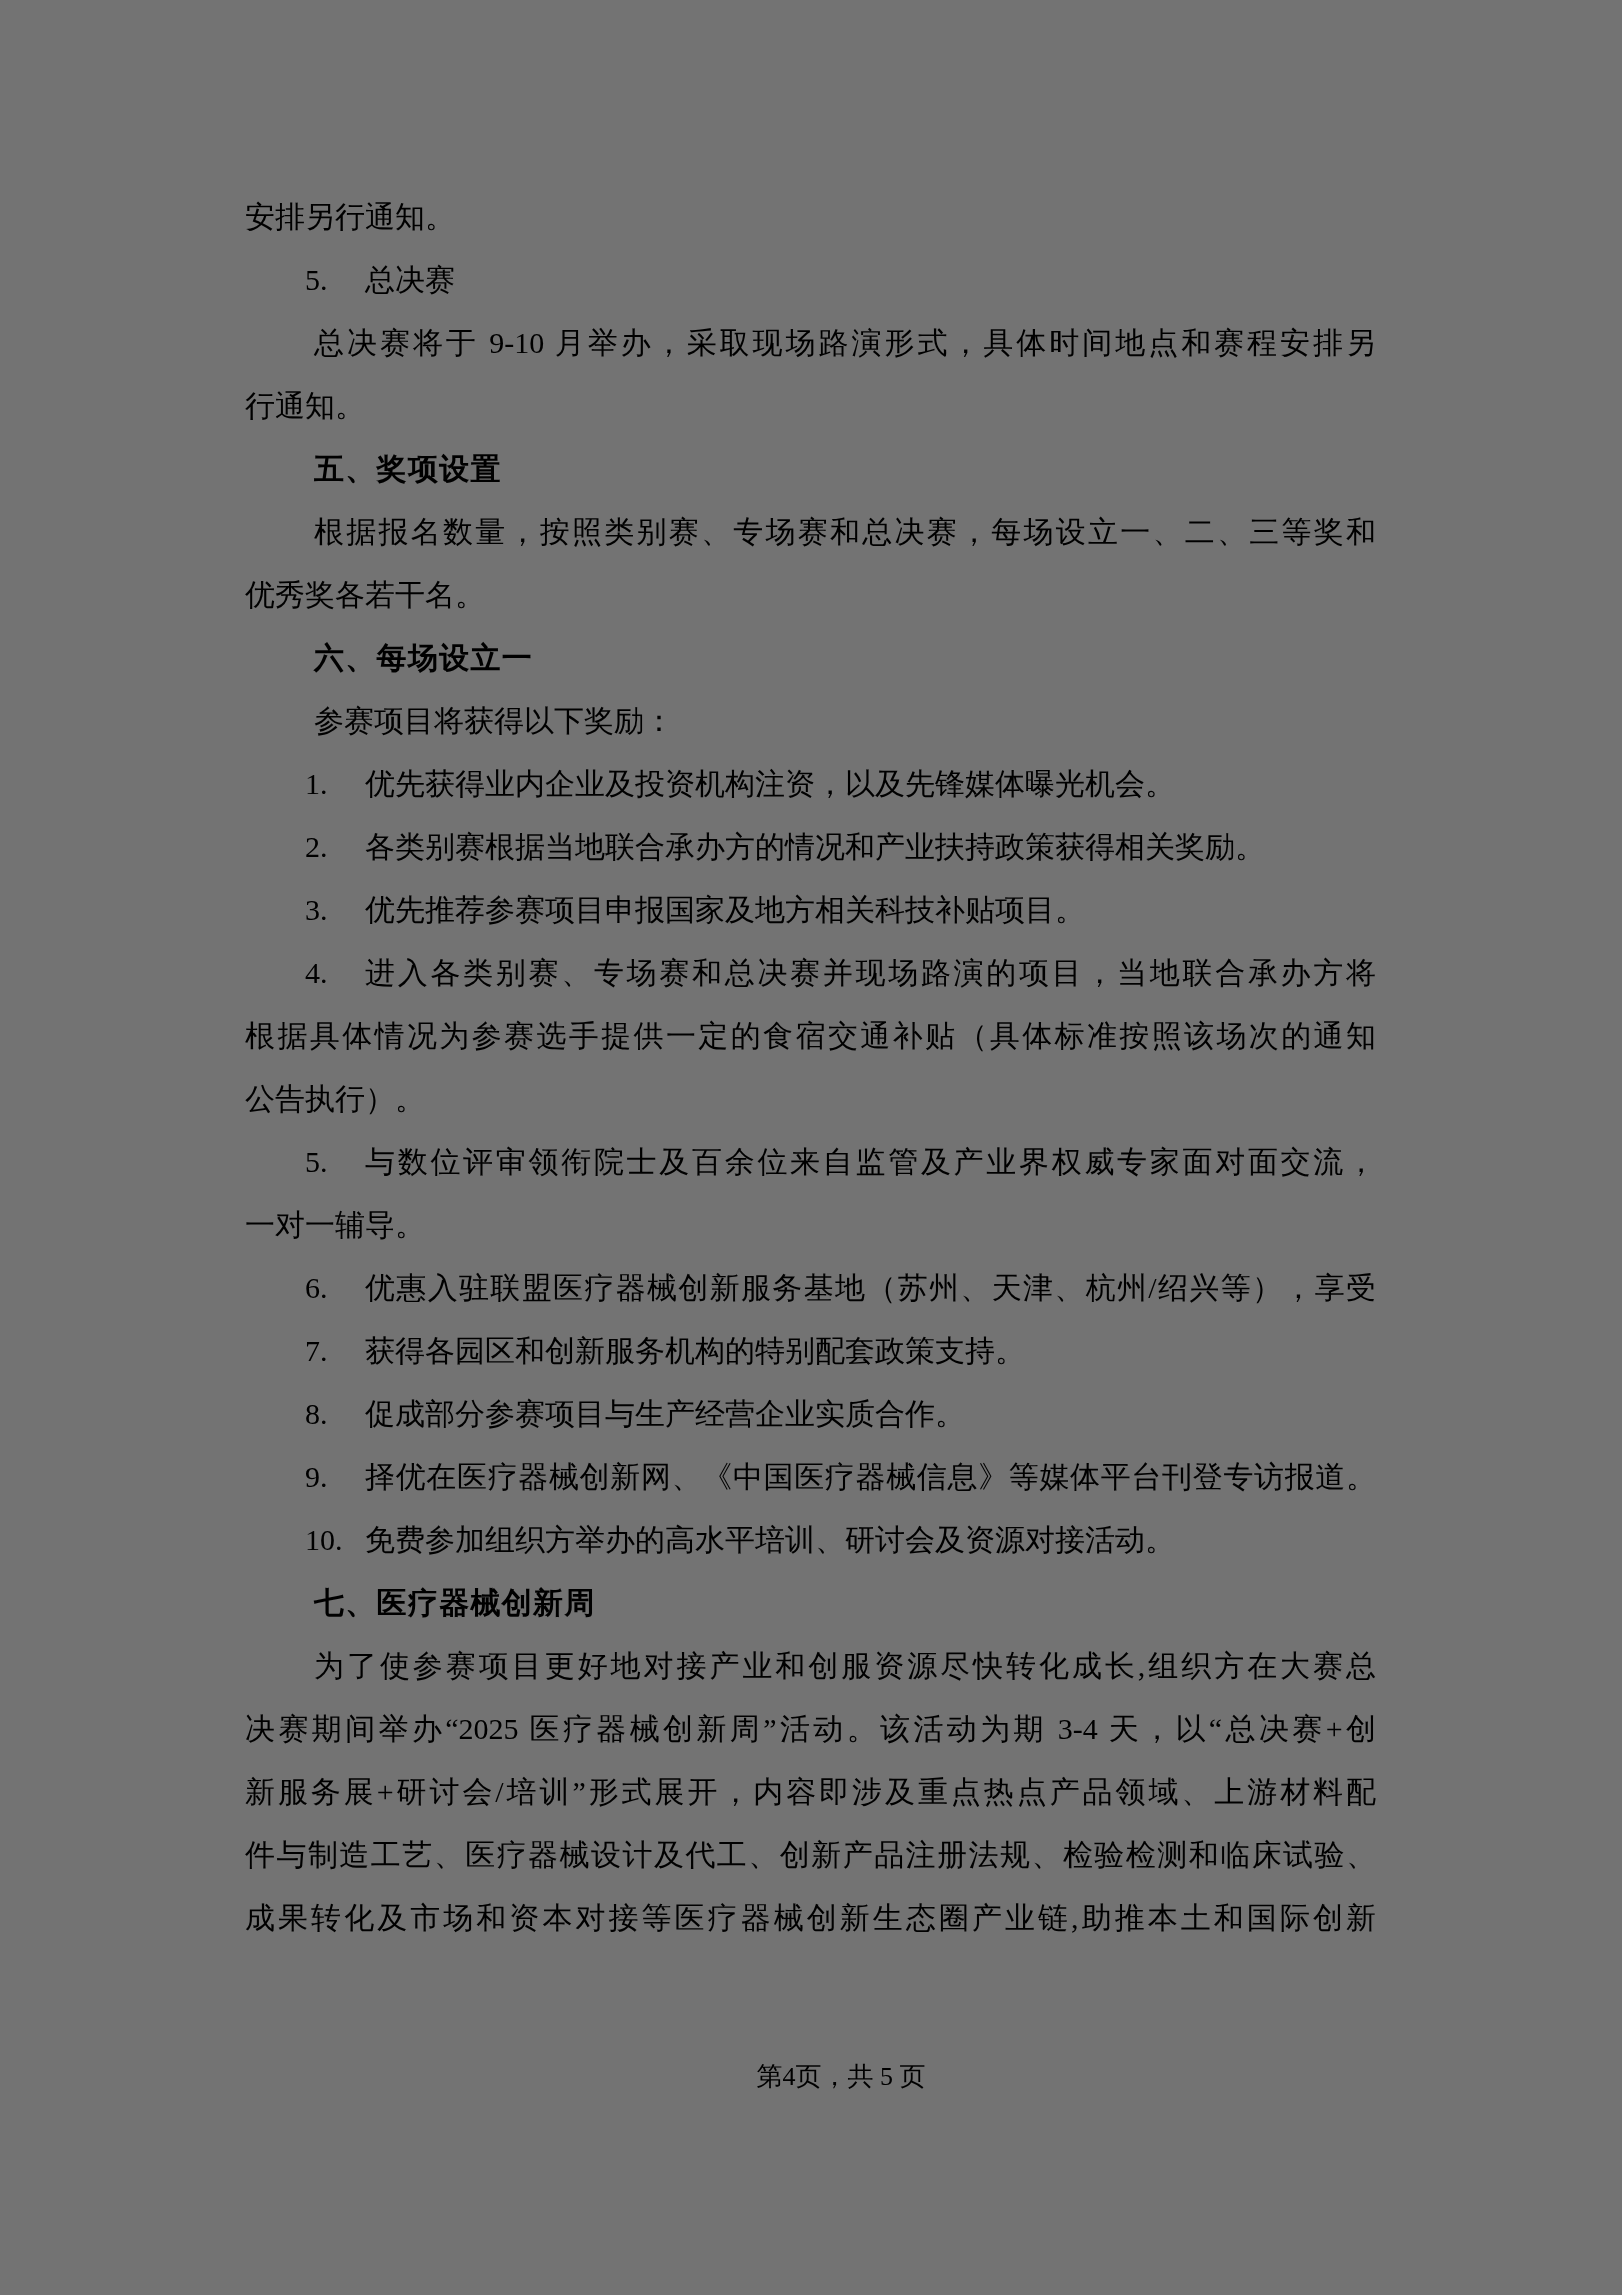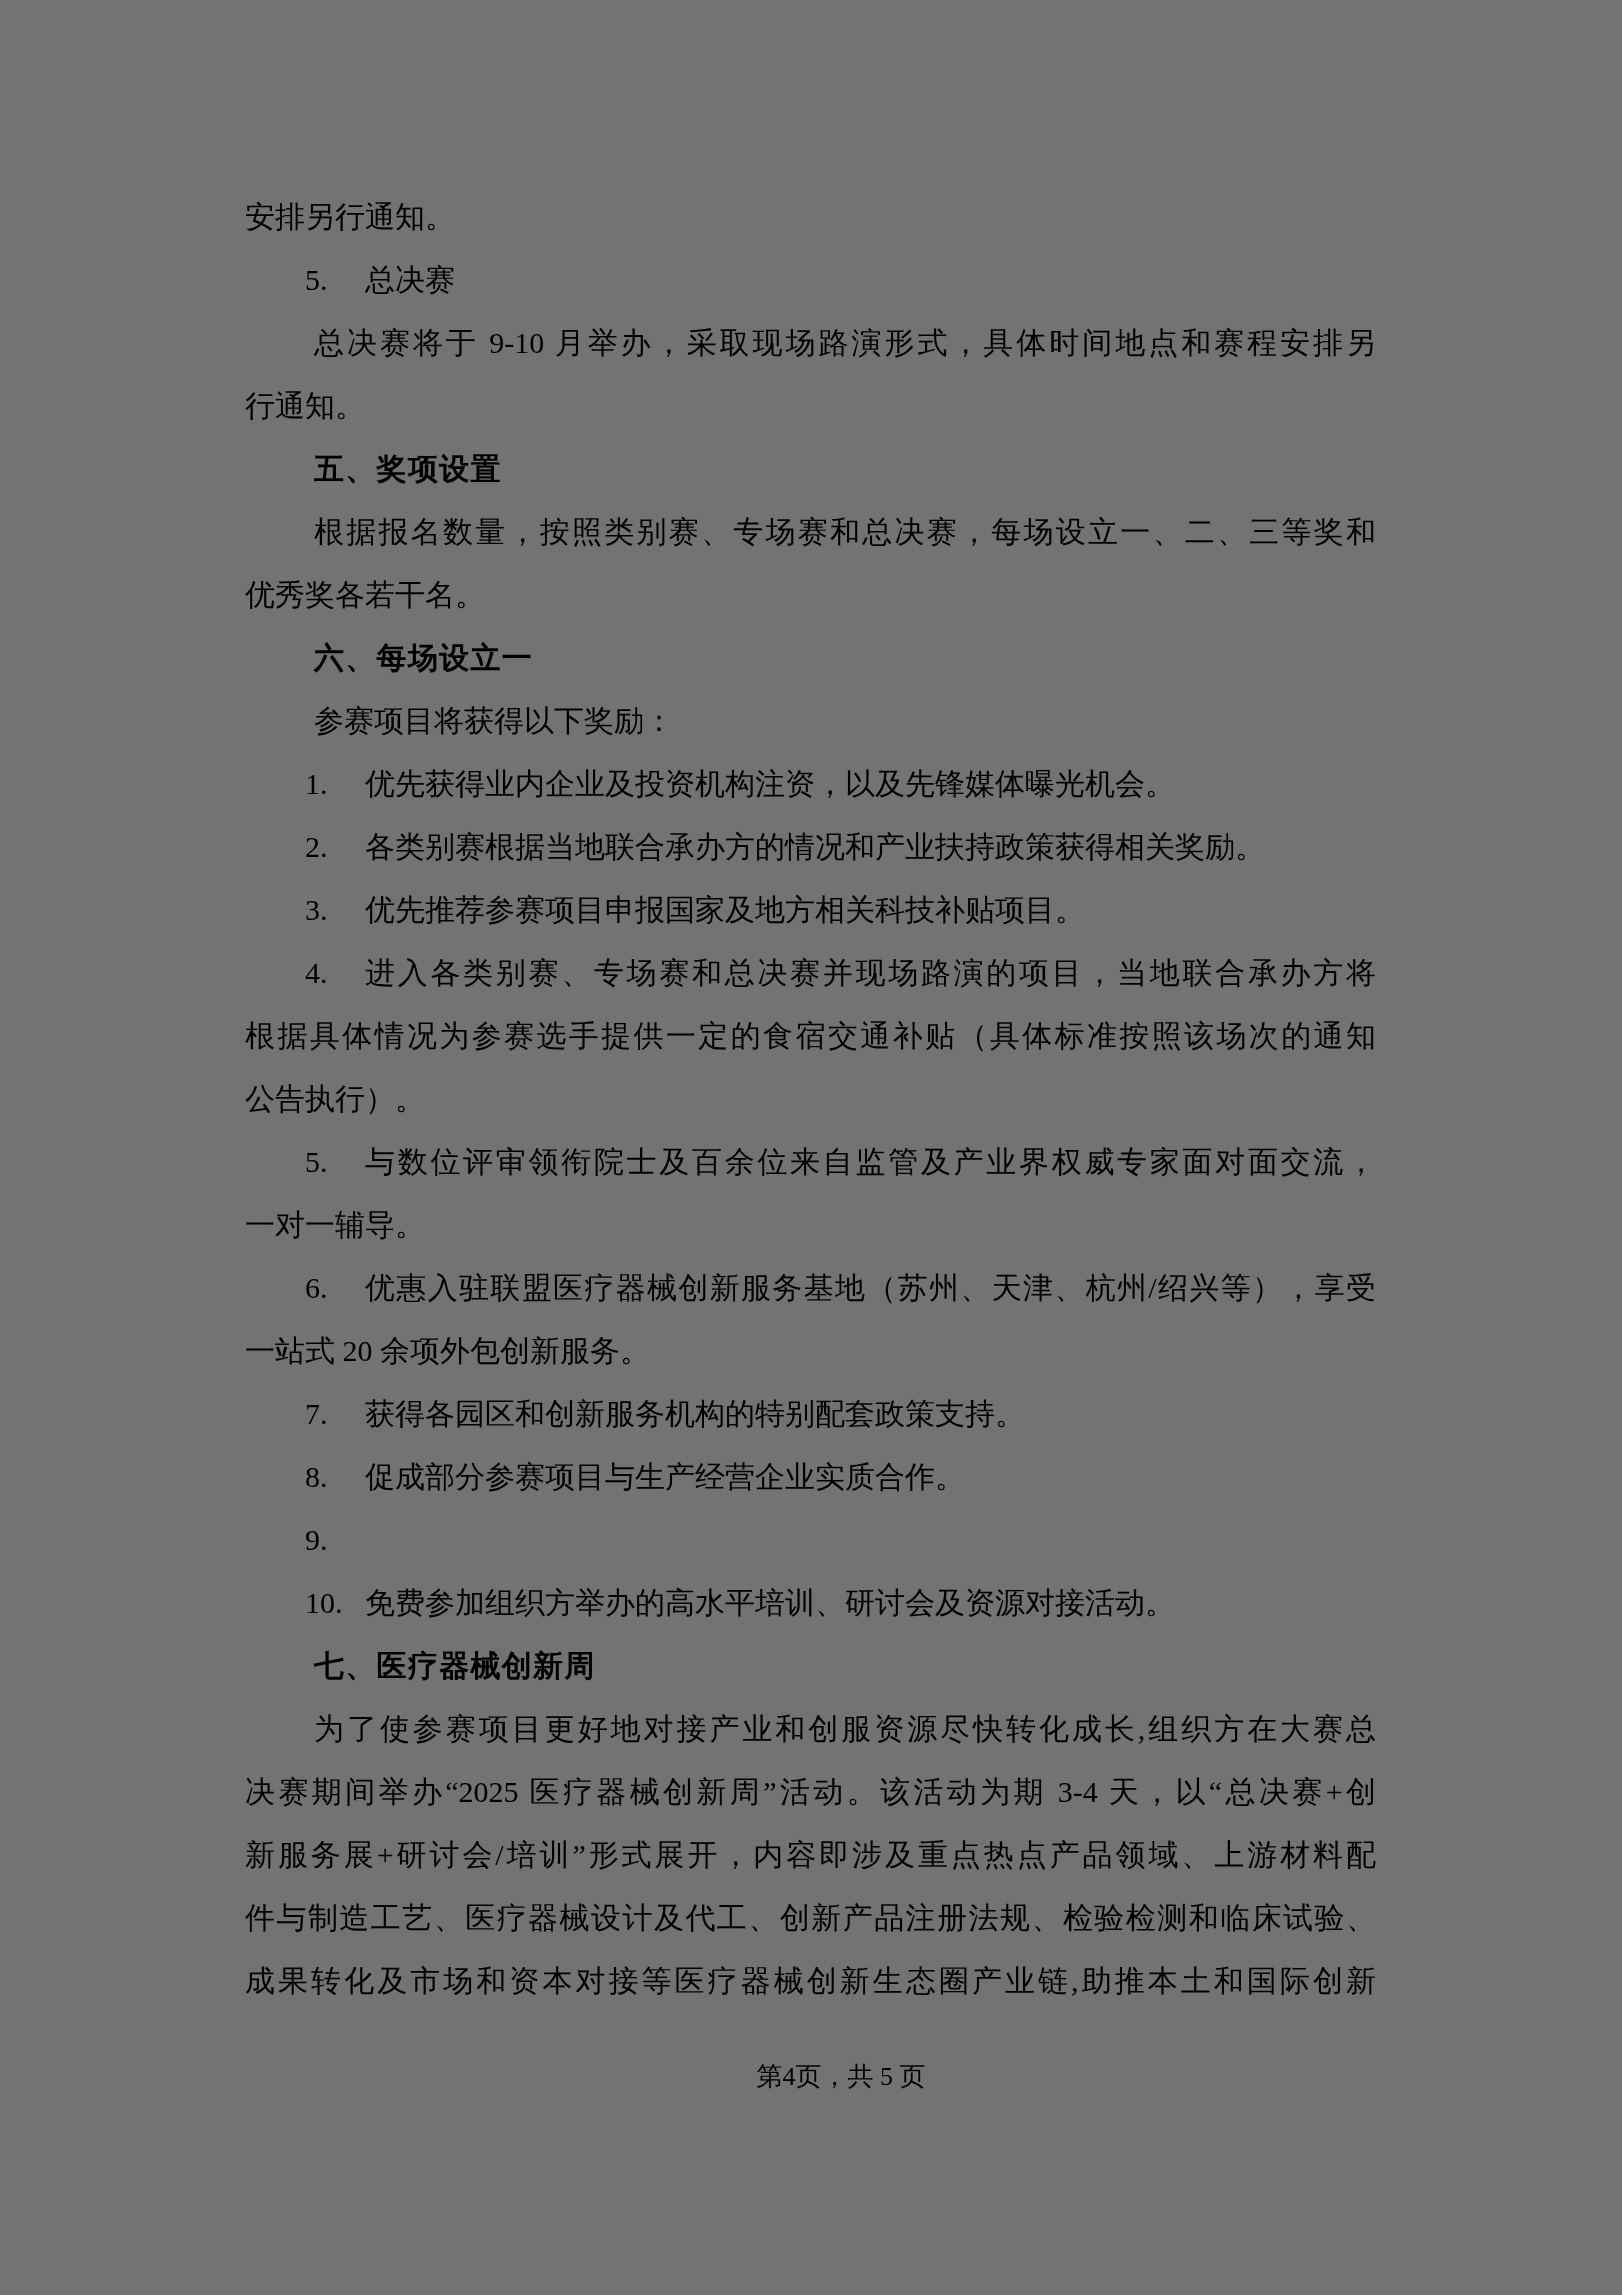--- a/index.html
+++ b/index.html
@@ -79,24 +79,23 @@
       <div class="line indent">参赛项目将获得以下奖励：</div>
       <div class="line item"><span class="num">1.</span><span class="txt">优先获得业内企业及投资机构注资，以及先锋媒体曝光机会。</span></div>
       <div class="line item"><span class="num">2.</span><span class="txt">各类别赛根据当地联合承办方的情况和产业扶持政策获得相关奖励。</span></div>
       <div class="line item"><span class="num">3.</span><span class="txt">优先推荐参赛项目申报国家及地方相关科技补贴项目。</span></div>
       <div class="line item j"><span class="num">4.</span><span class="txt">进入各类别赛、专场赛和总决赛并现场路演的项目，当地联合承办方将</span></div>
       <div class="line plain j">根据具体情况为参赛选手提供一定的食宿交通补贴（具体标准按照该场次的通知</div>
       <div class="line plain">公告执行）。</div>
       <div class="line item j"><span class="num">5.</span><span class="txt">与数位评审领衔院士及百余位来自监管及产业界权威专家面对面交流，</span></div>
       <div class="line plain">一对一辅导。</div>
       <div class="line item j"><span class="num">6.</span><span class="txt">优惠入驻联盟医疗器械创新服务基地（苏州、天津、杭州/绍兴等），享受</span></div>
-      <div class="line plain">一站式 20 余项外包创新服务。</div>
       <div class="line item"><span class="num">7.</span><span class="txt">获得各园区和创新服务机构的特别配套政策支持。</span></div>
       <div class="line item"><span class="num">8.</span><span class="txt">促成部分参赛项目与生产经营企业实质合作。</span></div>
-      <div class="line item j"><span class="num">9.</span></div>
+      <div class="line item j"><span class="num">9.</span><span class="txt">择优在医疗器械创新网、《中国医疗器械信息》等媒体平台刊登专访报道。</span></div>
       <div class="line item"><span class="num">10.</span><span class="txt">免费参加组织方举办的高水平培训、研讨会及资源对接活动。</span></div>
       <div class="line heading">七、医疗器械创新周</div>
       <div class="line indent j">为了使参赛项目更好地对接产业和创服资源尽快转化成长,组织方在大赛总</div>
       <div class="line plain j">决赛期间举办“2025 医疗器械创新周”活动。该活动为期 3-4 天，以“总决赛+创</div>
       <div class="line plain j">新服务展+研讨会/培训”形式展开，内容即涉及重点热点产品领域、上游材料配</div>
       <div class="line plain j">件与制造工艺、医疗器械设计及代工、创新产品注册法规、检验检测和临床试验、</div>
       <div class="line plain j">成果转化及市场和资本对接等医疗器械创新生态圈产业链,助推本土和国际创新</div>
     </div>
   <div class="footer">第4页，共 5 页</div>
 </div>

